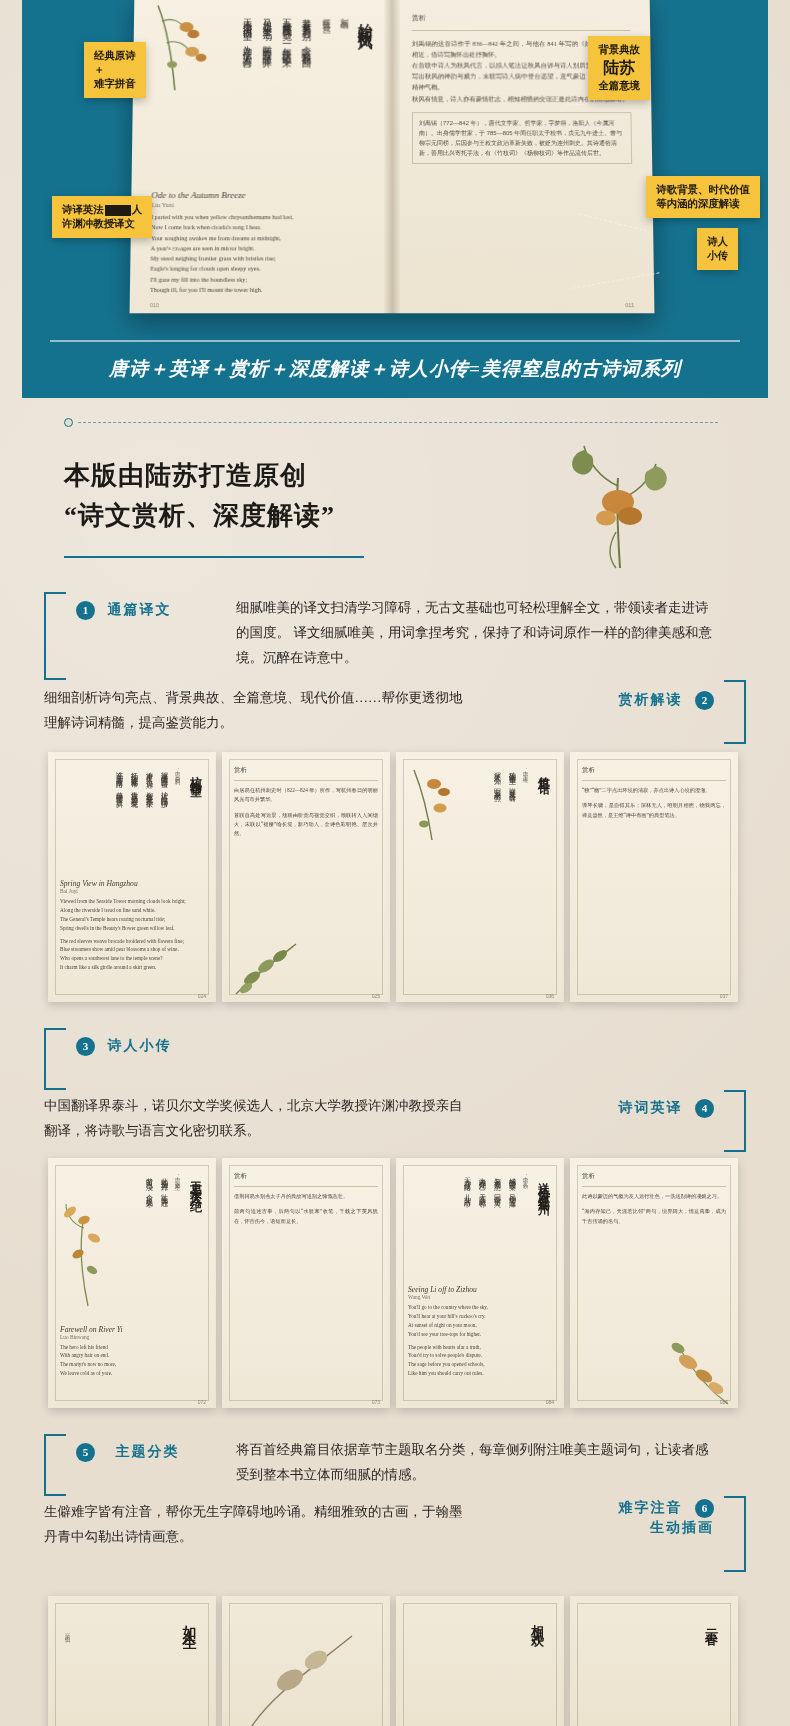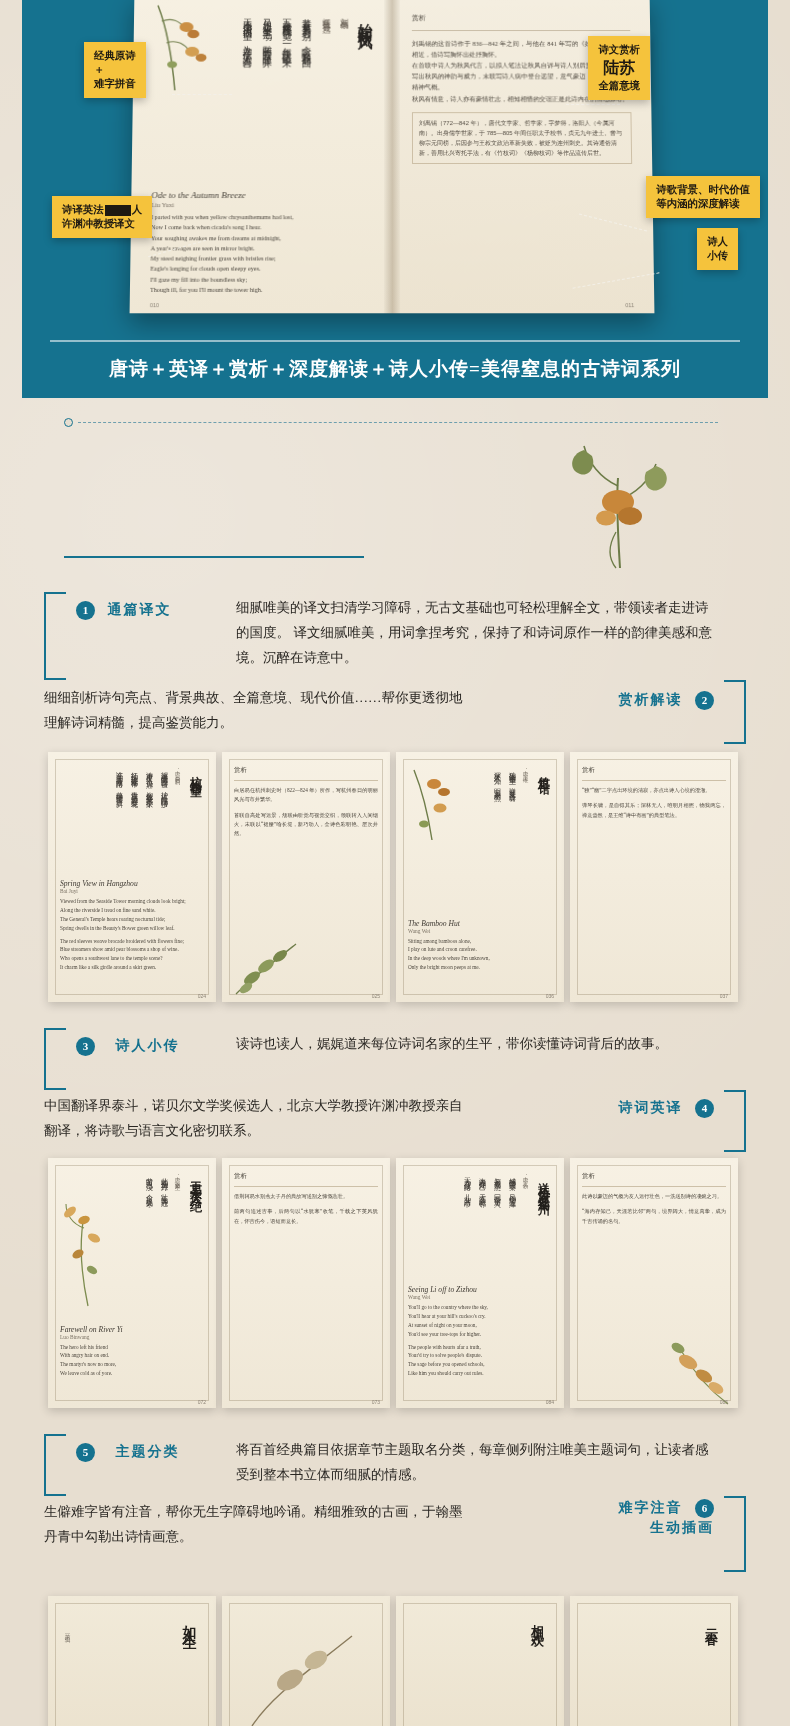--- a/index.html
+++ b/index.html
@@ -120,20 +120,21 @@
 
   .dashed {
     position:absolute; border:0; border-top:1.4px dashed #f3f0e8; opacity:.95;
   }
 
   .hero-footer {
     position:absolute; left:0; right:0; bottom:16px;
     text-align:center; color:#fff;
     font-size: 19px; letter-spacing: 1px; font-weight: bold;
     font-family: "Liberation Serif", serif;
+    font-style: italic;
   }
   .hero-footer .line { width: 690px; height:2px; background: rgba(255,255,255,.55); margin: 0 auto 14px; }
 
   
   .sec-dot { position:absolute; left:64px; top:418px; width:9px;height:9px;border-radius:50%;border:1.5px solid #15728f;background:#e7ded0; }
   .sec-dash { position:absolute; left:78px; top:422px; width:640px; border-top:1.5px dashed #6e9fae;}
   h1.big {
     position:absolute; left:64px; top:456px; margin:0;
     font-family: "Liberation Serif", serif;
     font-size: 26px; line-height: 1.55; color:#1d1b17; font-weight:bold;
@@ -263,21 +264,21 @@
       </div>
 
       <div class="callout c2">
         <small>
           <span>诗译英法</span><span class="redact"></span><span>人</span>
         </small>
         <small>许渊冲教授译文</small>
       </div>
 
       <div class="callout c3">
-        <small>诗文赏析</small>
+        <small>背景典故</small>
         <small style="font-size:16px;">陆苏</small>
         <small>全篇意境</small>
       </div>
 
       <div class="callout c4">
         <small>诗歌背景、时代价值</small>
         <small>等内涵的深度解读</small>
       </div>
 
       <div class="callout c5">
@@ -287,20 +288,24 @@
 
       <div class="hero-footer">
         <div class="line"></div>
         <span>唐诗＋英译＋赏析＋深度解读＋诗人小传=美得窒息的古诗词系列</span>
       </div>
     </div>
   </div>
 
   <div class="sec-dot"></div>
   <div class="sec-dash"></div>
+  <h1 class="big">
+    <span>本版由陆苏打造原创</span><br>
+    <span>“诗文赏析、深度解读”</span>
+  </h1>
   <div class="underline-blue"></div>
 
   <svg class="plant-deco" viewBox="0 0 120 130">
     <path d="M60,128 C58,96 56,66 58,38" stroke="#6d7c48" stroke-width="2" fill="none"></path>
     <path d="M58,46 C40,38 28,22 24,6" stroke="#6d7c48" stroke-width="1.6" fill="none"></path>
     <path d="M58,60 C76,54 90,40 96,24" stroke="#6d7c48" stroke-width="1.6" fill="none"></path>
     <path d="M24,10 C10,14 8,30 20,34 C30,37 36,26 32,16 Z" fill="#7d8c4f"></path>
     <path d="M96,26 C110,30 110,46 98,50 C88,53 82,42 86,32 Z" fill="#8e9b5c"></path>
     <ellipse cx="58" cy="62" rx="16" ry="12" fill="#c8873a"></ellipse>
     <ellipse cx="70" cy="76" rx="12" ry="9" fill="#b5762e"></ellipse>
@@ -373,47 +378,38 @@
         <ellipse cx="36" cy="26" rx="6" ry="4" fill="#b5752e"></ellipse>
         <ellipse cx="32" cy="42" rx="6.5" ry="4.6" fill="#d29c4f"></ellipse>
         <ellipse cx="16" cy="58" rx="5" ry="3.4" fill="#8a9a55"></ellipse>
       </svg>
       <div class="vt-wrap" style="justify-content:flex-start; margin-left:6px; height:110px;">
         <span class="vt title">竹里馆</span>
         <span class="vt small">唐·王维</span>
         <span class="vt">独坐幽篁里，弹琴复长啸。</span>
         <span class="vt">深林人不知，明月来相照。</span>
       </div>
-      <div class="en">
-        <i>The Bamboo Hut</i>
-        <span class="by">Wang Wei</span>
-        <p>Sitting among bamboos alone,</p>
-        <p>I play on lute and croon carefree.</p>
-        <p>In the deep woods where I'm unknown,</p>
-        <p>Only the bright moon peeps at me.</p>
-      </div>
       <div class="pnum">036</div>
     </div>
 
     <div class="sp text-page">
       <div class="frame"></div>
       <div class="hd">赏析</div>
       <div class="rule"></div>
       <div class="blk">“独”“幽”二字点出环境的清寂，亦点出诗人心境的澄澈。</div>
       <div class="blk" style="margin-top:6px">弹琴长啸，是自得其乐；深林无人，唯明月相照，物我两忘，禅意盎然，是王维“诗中有画”的典型笔法。</div>
       <div class="pnum">037</div>
     </div>
   </div>
 
   <div class="bracket-l" style="left:44px; top:1028px; width:22px; height:62px;"></div>
   <div class="feat" style="left:76px; top:1036px; width:170px;">
     <span class="num">3</span>
-    <span class="feat-title" style="margin-left:16px;">诗人小传</span>
-  </div>
-  <div class="feat feat-body" style="left:236px; top:1032px; width:470px;">读诗也读人，娓娓道来每位诗词名家的生平，带你读懂诗词背后的故事。</div>
+    <span class="feat-title" style="margin-left:8px;">诗人小传</span>
+  </div>
 
   <div class="bracket-r" style="right:44px; top:1090px; width:22px; height:62px;"></div>
   <div class="feat" style="right:76px; top:1098px; width:180px; text-align:right;">
     <span class="feat-title" style="margin-right:8px;">诗词英译</span>
     <span class="num">4</span>
   </div>
   <div class="feat feat-body" style="left:44px; top:1094px; width:430px;">中国翻译界泰斗，诺贝尔文学奖候选人，北京大学教授许渊冲教授亲自翻译，将诗歌与语言文化密切联系。</div>
 
   <div class="spreads" style="left:48px; top:1158px;">
     <div class="sp">

